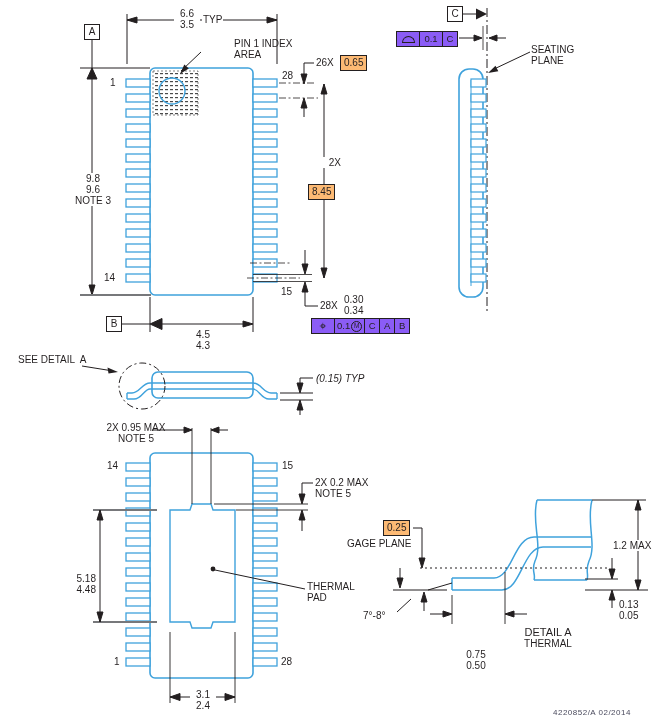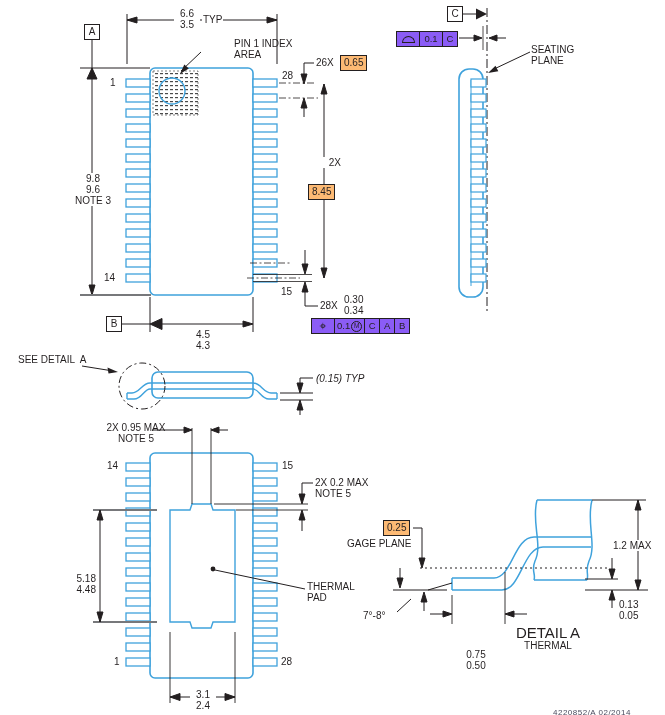--- a/index.html
+++ b/index.html
@@ -15,21 +15,21 @@
   .datum{position:absolute;width:14px;height:14px;border:1.4px solid #231f20;background:#fff;
        font-size:10px;line-height:14px;text-align:center;}
   .fcf{position:absolute;display:flex;background:#8b5cf6;}
   .fcf .cell{border:1px solid #231f20;height:14px;line-height:14px;font-size:9.5px;
        text-align:center;padding:0 2px;margin-left:-1px;display:flex;align-items:center;justify-content:center;}
   .cell.sym{width:18px;font-family:"DejaVu Sans",sans-serif;font-size:12px;}
   .mc{display:inline-block;width:9px;height:9px;border:1px solid #231f20;border-radius:50%;
       font-size:6.5px;line-height:8px;text-align:center;margin-left:1px;}
   .half{display:inline-block;width:11px;height:5px;border:1px solid #231f20;
       border-radius:11px 11px 0 0;}
-  .big{font-size:15px;}
+  .big{font-size:11px;}
   .footer{position:absolute;font-size:8px;color:#4b4b5e;letter-spacing:.5px;}
 </style>
 </head>
 <body>
 
 <svg width="665" height="715" viewBox="0 0 665 715">
   <defs>
     <pattern id="stip" width="5" height="4" patternUnits="userSpaceOnUse">
       <rect x="0" y="1" width="3" height="1.2" fill="#4a4a4a"></rect>
     </pattern>

